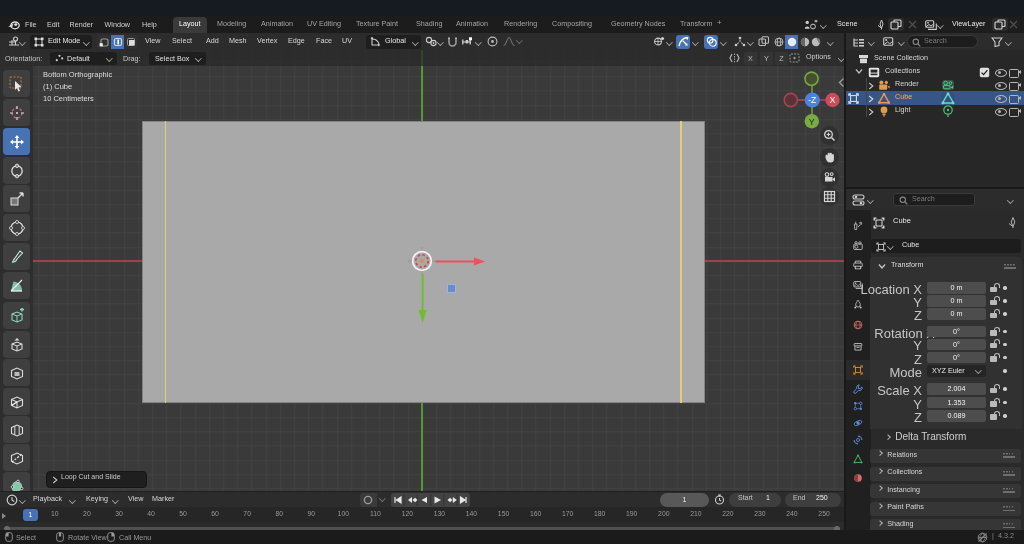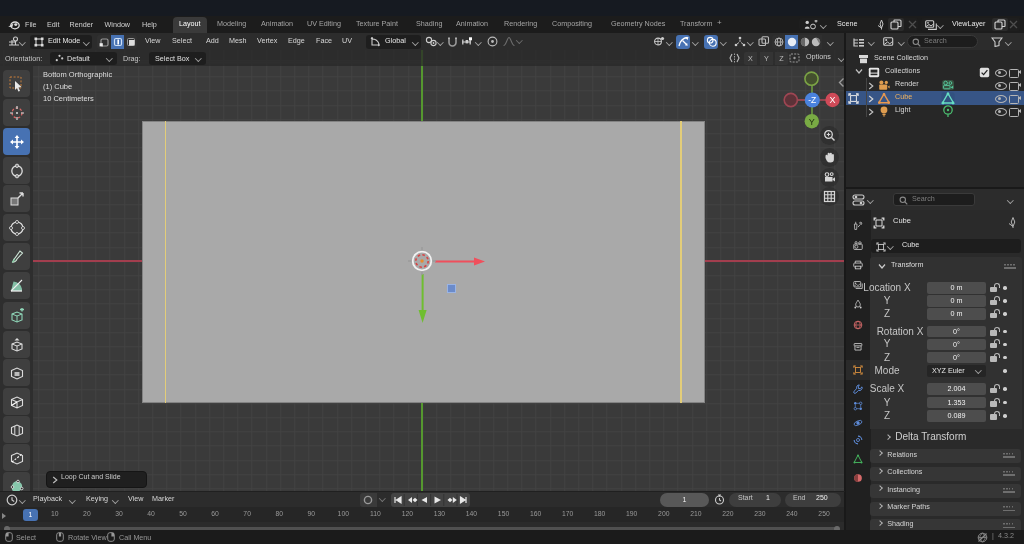--- a/index.html
+++ b/index.html
@@ -7,21 +7,21 @@
 .cv{display:inline-block;width:4.6px;height:4.6px;border-right:1.3px solid #a2a2a2;border-bottom:1.3px solid #a2a2a2;transform:rotate(45deg)}
 .tb{position:absolute;left:3px;width:27px;height:27px;background:#3f3f3f;border-radius:4px;display:flex;align-items:center;justify-content:center}
 .tba{background:#4772b3}
 .vb{position:absolute;width:19px;height:19px;background:rgba(40,40,40,0.55);border-radius:50%;display:flex;align-items:center;justify-content:center}
 .eye{position:absolute;width:12px;height:11px}
 .eye:before{content:"";position:absolute;left:0.5px;top:2.5px;width:10px;height:6px;border:1.1px solid #b5b5b5;border-radius:50%}
 .eye:after{content:"";position:absolute;left:4px;top:4.5px;width:3px;height:3px;background:#b5b5b5;border-radius:50%}
 .cam{position:absolute;width:13px;height:11px}
 .cam:before{content:"";position:absolute;left:0.5px;top:2px;width:8px;height:7px;border:1.1px solid #b5b5b5;border-radius:1.5px}
 .cam:after{content:"";position:absolute;left:9.5px;top:3.5px;width:0;height:0;border-top:2.2px solid transparent;border-bottom:2.2px solid transparent;border-right:3.5px solid #b5b5b5}
-.plbl{position:absolute;font-size:10px;color:#c6c6c6;text-align:center;width:70px}
+.plbl{position:absolute;font-size:13px;color:#c6c6c6;text-align:right;width:70px}
 .pfield{position:absolute;width:59px;height:11.5px;background:#4d4d4d;border-radius:2px;font-size:7.2px;color:#f2f2f2;text-align:center;line-height:11.5px}
 .plock{position:absolute;width:9px;height:10px}
 .plock:before{content:"";position:absolute;left:0;top:4px;width:7px;height:5.5px;background:#b9b9b9;border-radius:1px}
 .plock:after{content:"";position:absolute;left:3.5px;top:0.5px;width:4px;height:4px;border:1.2px solid #b9b9b9;border-bottom:none;border-radius:3px 3px 0 0}
 .pdot{position:absolute;width:3.5px;height:3.5px;background:#cfcfcf;border-radius:50%}
 .panel{position:absolute;left:25px;width:151px;height:14px;background:#363636;border-radius:3px;font-size:7.2px;color:#d5d5d5}
 .grip{position:absolute;right:6px;top:4px;width:12px;height:5px;background-image:repeating-linear-gradient(90deg,#6e6e6e 0 1.5px,transparent 1.5px 3px),repeating-linear-gradient(0deg,#6e6e6e 0 1.5px,transparent 1.5px 3px);background-size:12px 1.5px,12px 5px;background-repeat:no-repeat,no-repeat;background-position:0 0,0 3px}
 .parr{display:inline-block;width:4.2px;height:4.2px;border-right:1.2px solid #b5b5b5;border-bottom:1.2px solid #b5b5b5;transform:rotate(-45deg);margin:0 5px 0.5px 0}
 .tab{left:8px;width:10px;height:10px}
 svg{display:block}
@@ -832,21 +832,21 @@
       <div class="plock" style="left:145px;top:208px"></div>
       <div class="pdot" style="left:158px;top:211.7px"></div>
   <div class="plbl" style="left:7px;top:220.8px">Z</div>
       <div class="pfield" style="left:82px;top:221px">0.089</div>
       <div class="plock" style="left:145px;top:221.3px"></div>
       <div class="pdot" style="left:158px;top:225px"></div>
   <div class="a" style="left:41px;top:242px;font-size:10px;color:#cfcfcf"><span class="parr"></span>Delta Transform</div>
   <div class="panel" style="top:260px"><span class="parr" style="margin-left:8px;margin-right:5px"></span><span style="position:relative;top:0.5px">Relations</span><div class="grip"></div></div>
   <div class="panel" style="top:277.5px"><span class="parr" style="margin-left:8px;margin-right:5px"></span><span style="position:relative;top:0.5px">Collections</span><div class="grip"></div></div>
   <div class="panel" style="top:295px"><span class="parr" style="margin-left:8px;margin-right:5px"></span><span style="position:relative;top:0.5px">Instancing</span><div class="grip"></div></div>
-  <div class="panel" style="top:312.5px"><span class="parr" style="margin-left:8px;margin-right:5px"></span><span style="position:relative;top:0.5px">Marker Paths</span><div class="grip"></div></div>
+  <div class="panel" style="top:312.5px"><span class="parr" style="margin-left:8px;margin-right:5px"></span><span style="position:relative;top:0.5px">Paint Paths</span><div class="grip"></div></div>
   <div class="panel" style="top:329.5px"><span class="parr" style="margin-left:8px;margin-right:5px"></span><span style="position:relative;top:0.5px">Shading</span><div class="grip"></div></div>
 </div>
 
 <div class="a" style="left:844px;top:33px;width:2px;height:497px;background:#191919"></div>
 <div class="a" style="left:845px;top:187px;width:179px;height:2px;background:#191919"></div>
 <div class="a" style="left:0;top:491px;width:845px;height:1px;background:#202020"></div>
 
 </div>
 
 </body></html>

